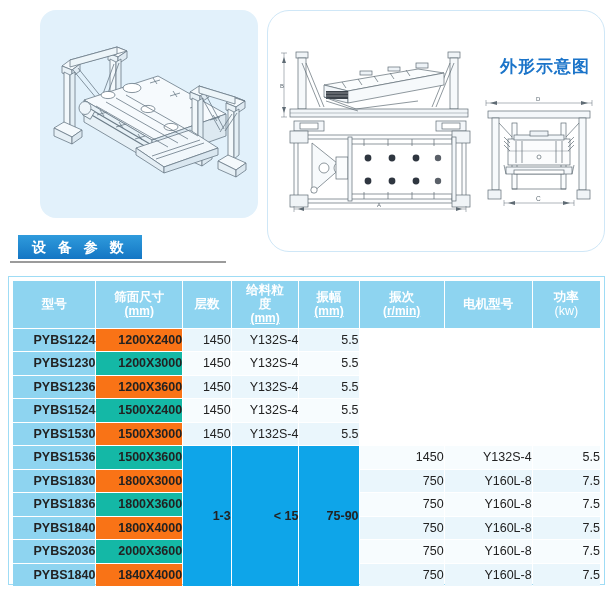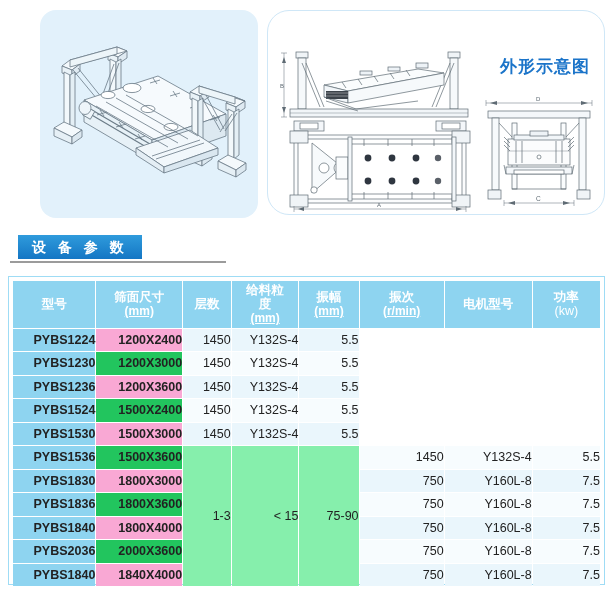--- a/index.html
+++ b/index.html
@@ -20,21 +20,21 @@
   
   .photo-panel{
     position:absolute;left:40px;top:10px;width:218px;height:208px;
     background:#e2f1fb;
     border-radius:16px;
   }
   .photo-panel svg{position:absolute;left:0;top:0;width:218px;height:208px;}
 
   
   .schem-panel{
-    position:absolute;left:267px;top:10px;width:338px;height:205px;
+    position:absolute;left:267px;top:10px;width:338px;height:242px;
     border:1.6px solid #cfe7f7;
     border-radius:22px;
     background:#ffffff;
     box-sizing:border-box;
   }
   .schem-panel svg{position:absolute;left:0;top:0;width:334px;height:201px;}
   .schem-label{
     position:absolute;right:14px;top:44px;
     font-size:17px;font-weight:bold;color:#1b74c9;
     letter-spacing:1px;
@@ -90,24 +90,24 @@
     height:22.5px;
     padding:0;
     color:#222;
   }
   td.model{
     background:#8ed4f0;
     color:#ffffff;
     font-weight:bold;
     font-size:12px;
   }
-  td.odd{background:#f9a8d4;}
-  td.even{background:#22c55e;}
+  td.odd{background:#f97316;}
+  td.even{background:#14b8a6;}
   td.size{font-weight:bold;color:#222;}
-  td.merged{background:#86efac;font-size:13px;}
+  td.merged{background:#0ea5e9;font-size:13px;font-weight:bold;}
   
   td.c-odd{background:#eaf6fc;}
   td.c-even{background:#f7fcfe;}
 </style>
 </head>
 <body>
 
 <div class="top-row">
 
   <div class="photo-panel">

